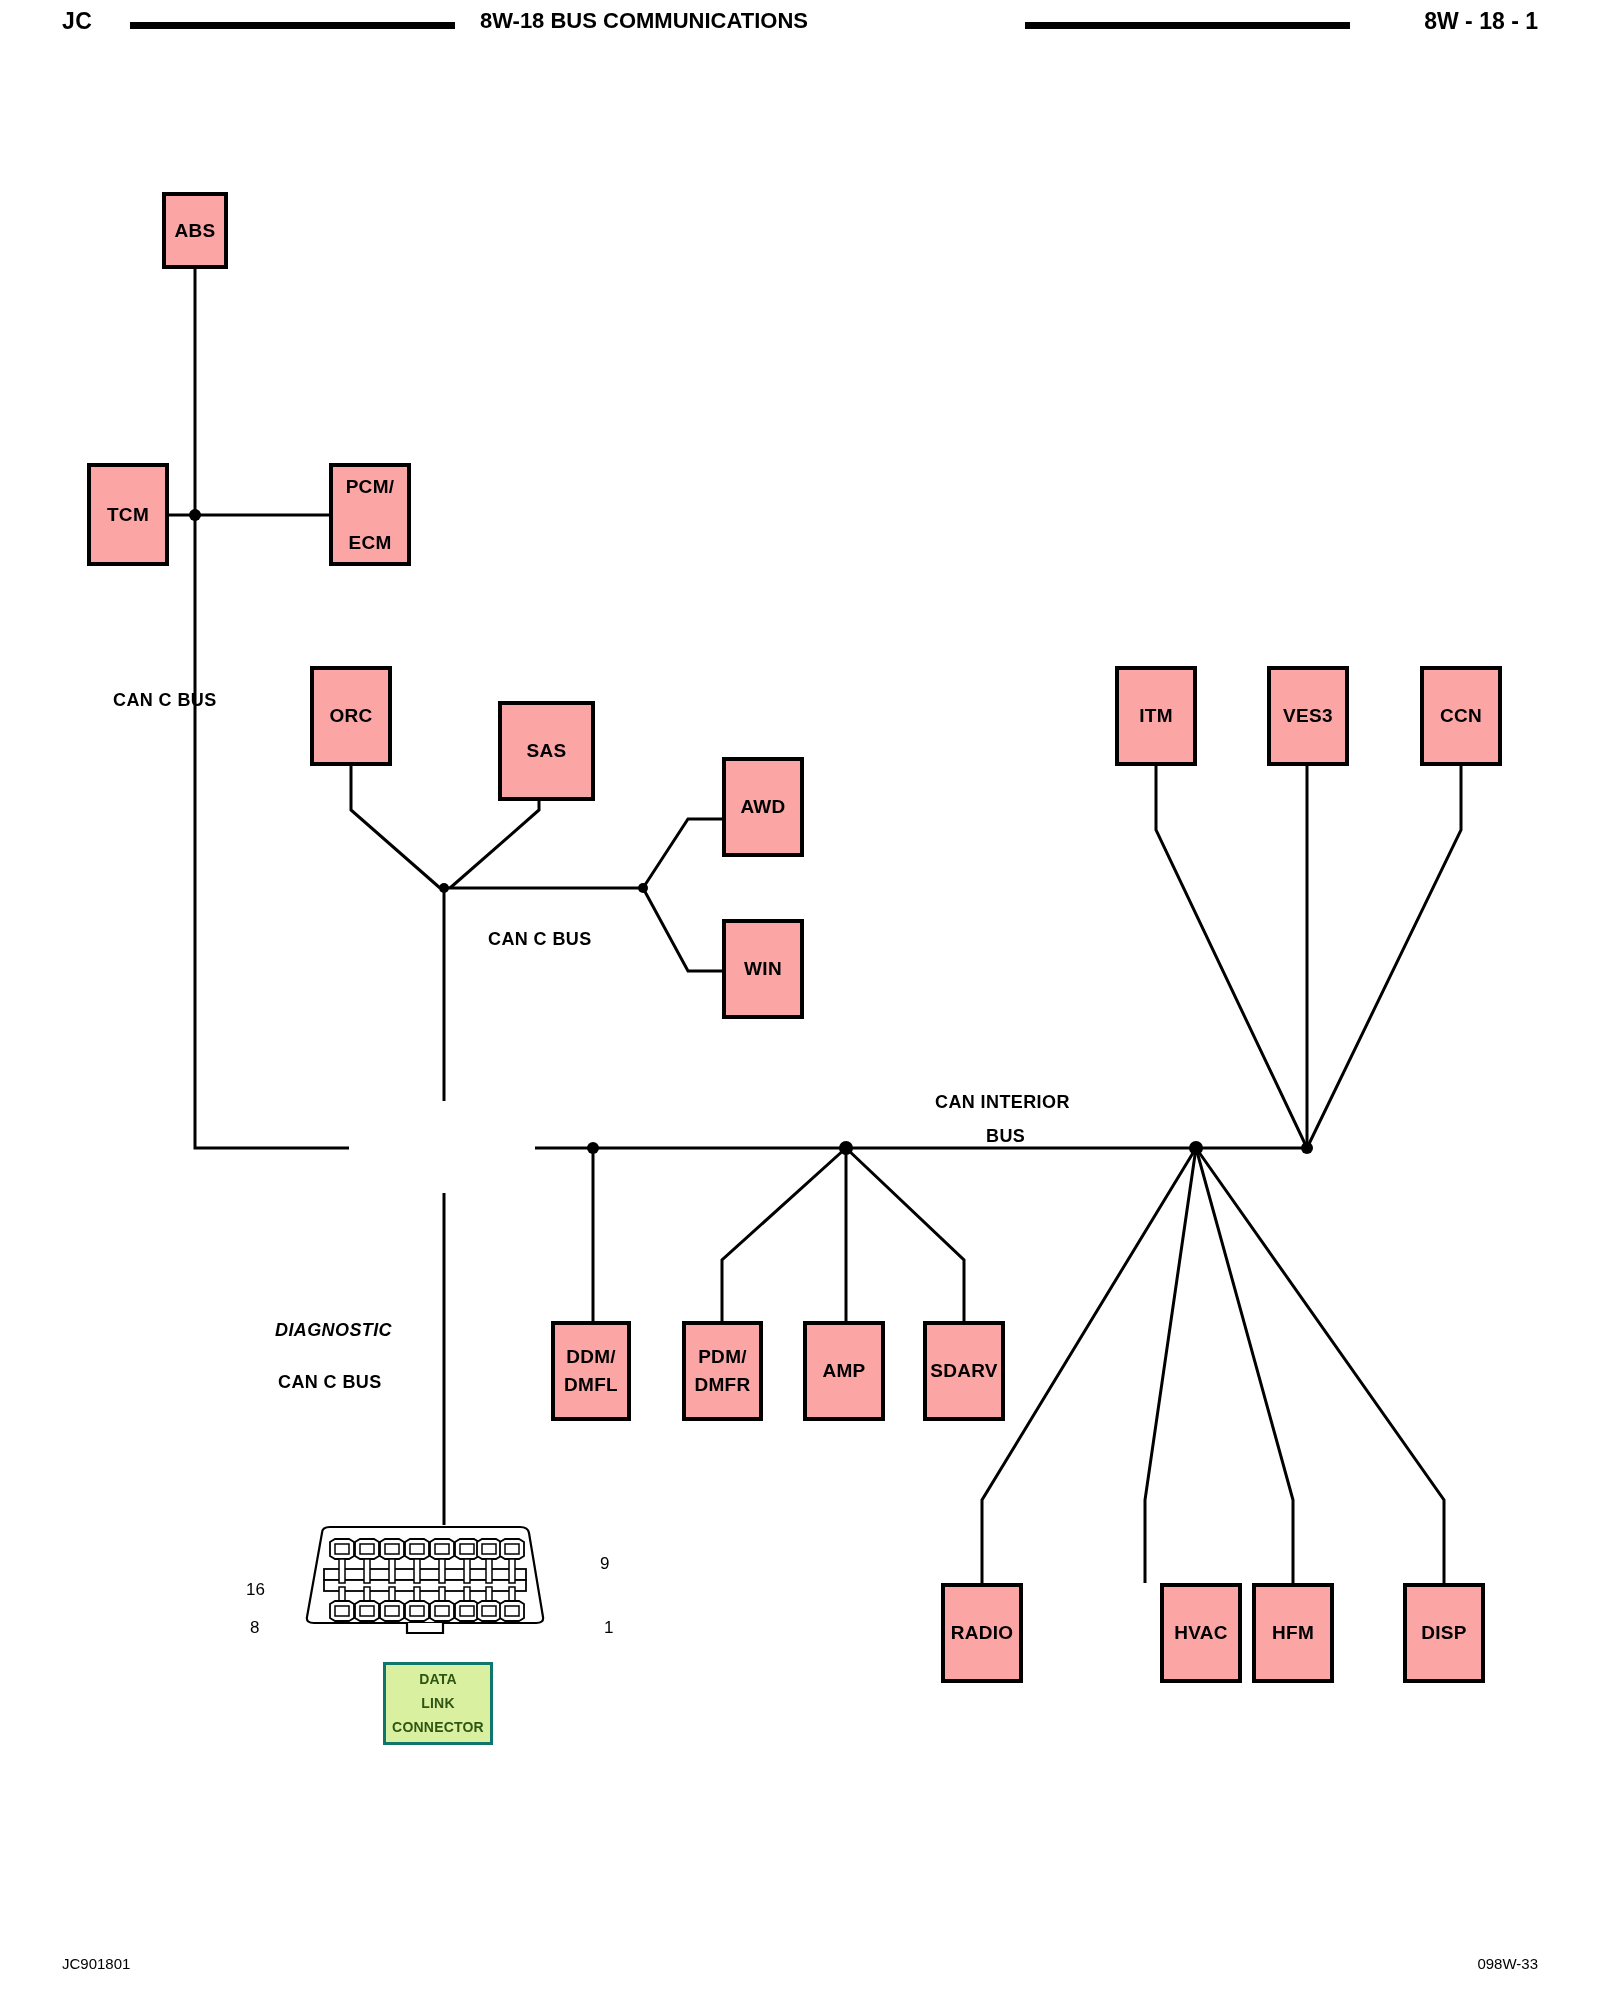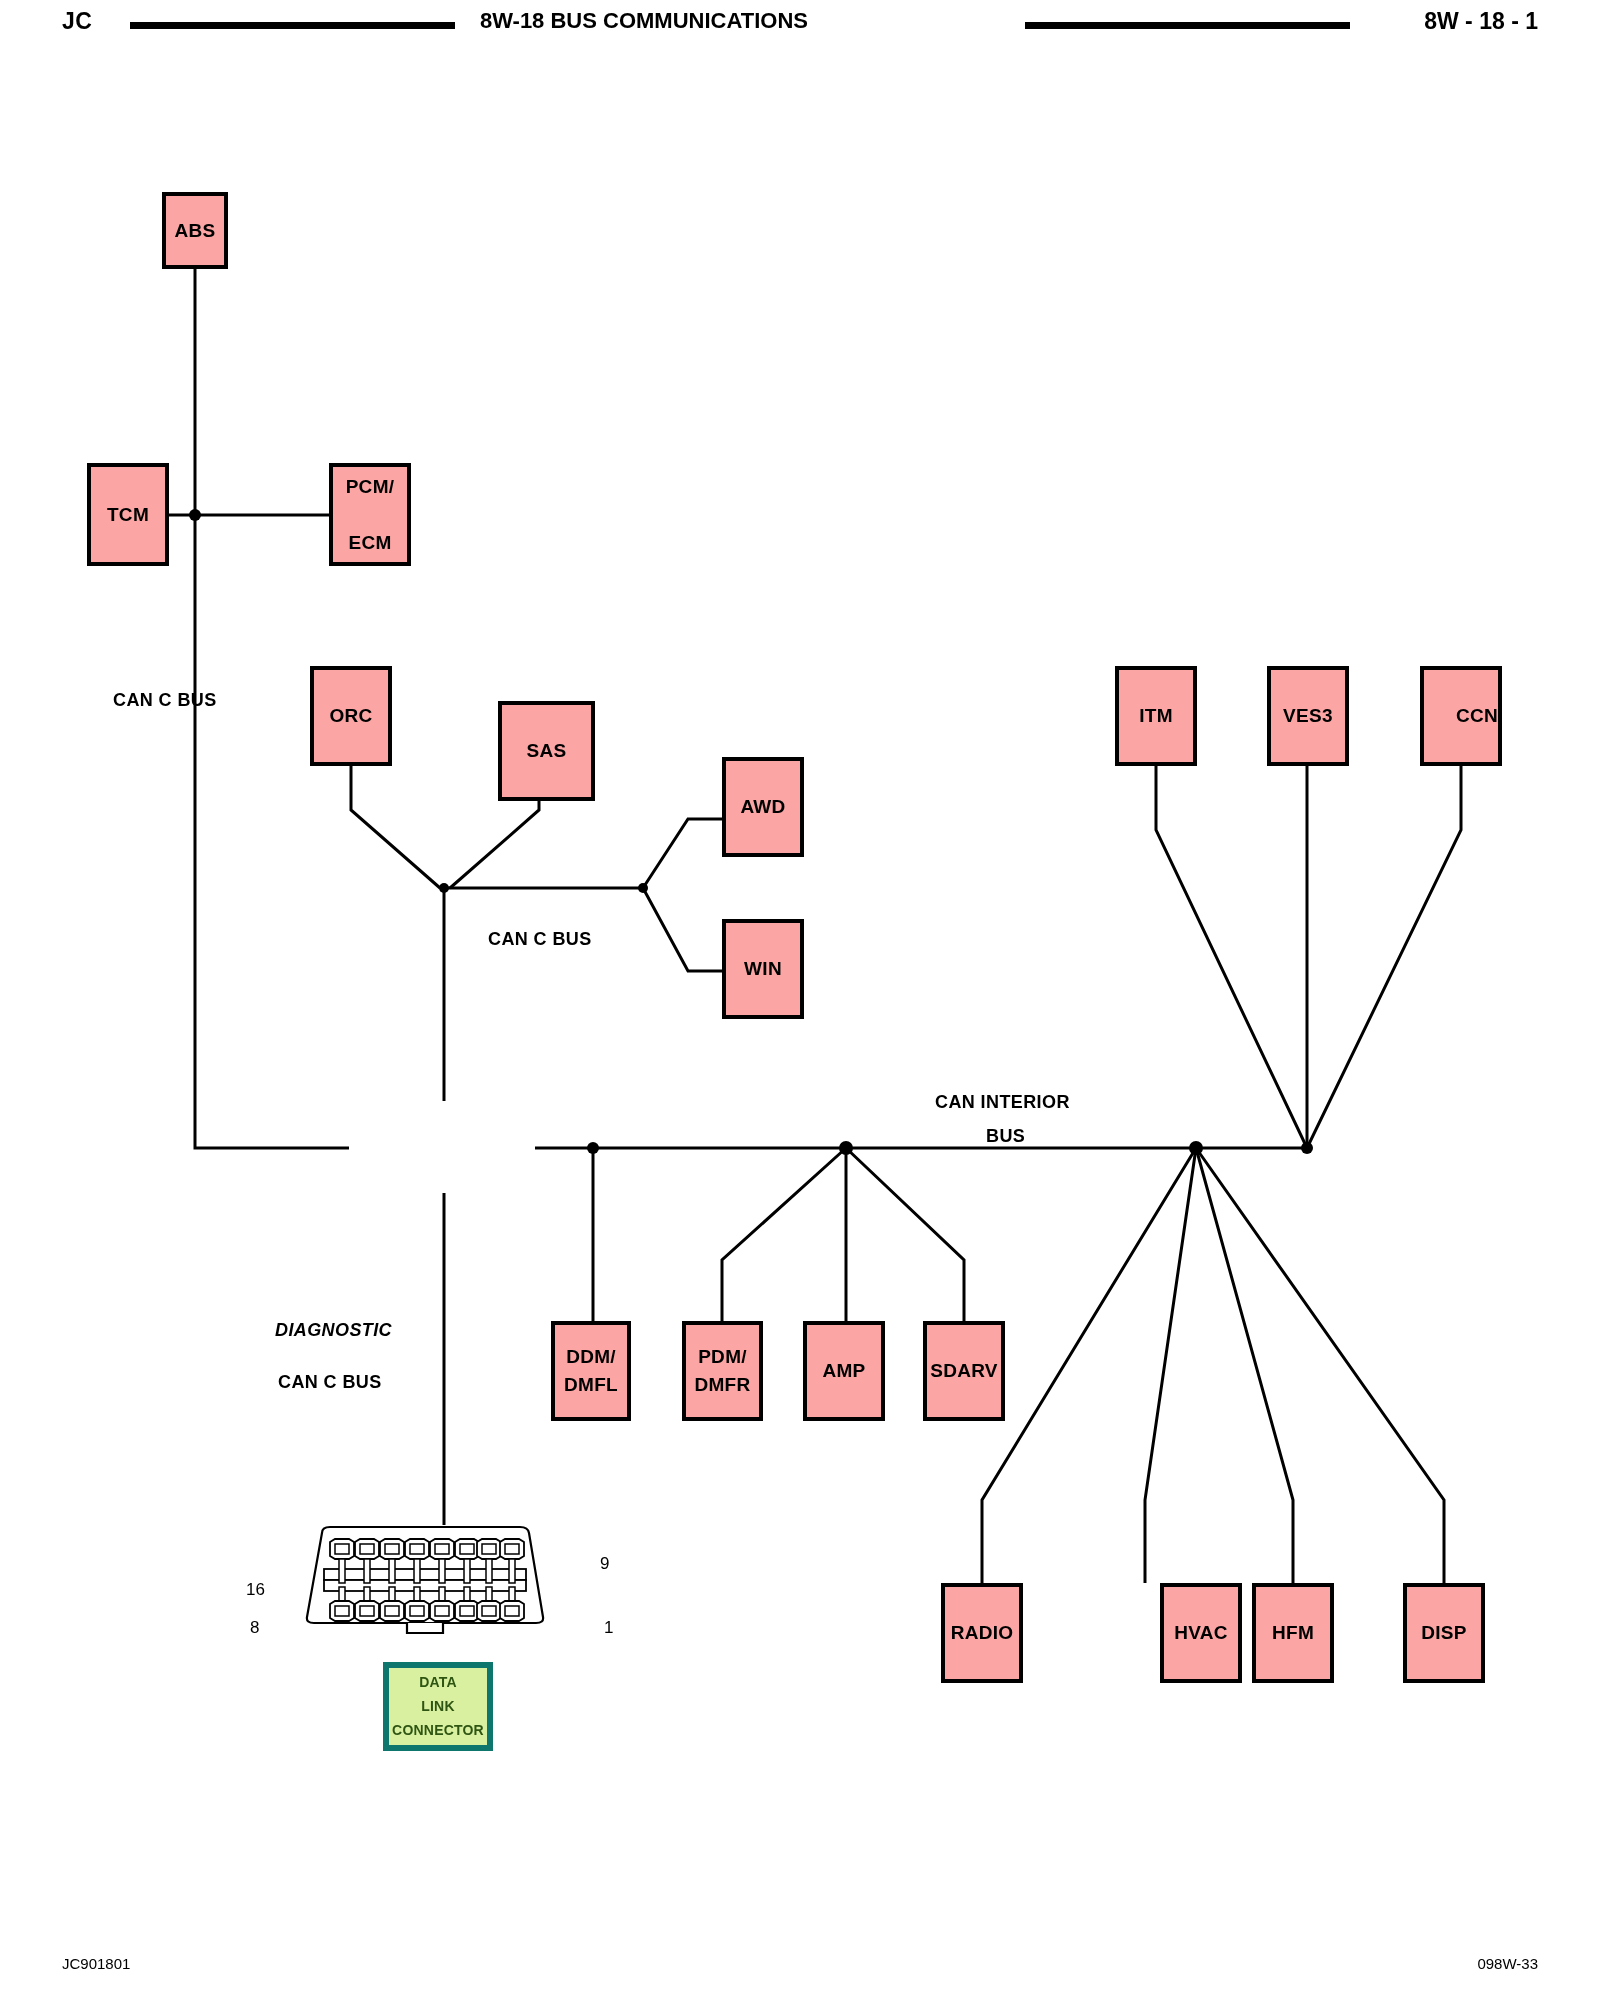--- a/index.html
+++ b/index.html
@@ -137,21 +137,21 @@
   }
 
   
   #dlc-caption {
     position: absolute;
     left: 383px;
     top: 1662px;
     width: 110px;
     box-sizing: border-box;
     background: #d8f0a0;
-    border: 6px solid #0f766e;
+    border: 3px solid #0f766e;
     color: #2f5512;
     font-size: 14px;
     font-weight: bold;
     text-align: center;
     line-height: 1.72;
     padding: 2px 0 3px 0;
     letter-spacing: 0.2px;
   }
   #dlc-caption span { display: block; }
 </style>
@@ -248,21 +248,21 @@
     </div>
 
     <div class="module" style="left:1115px;top:666px;width:82px;height:100px;">
       <span>ITM</span>
     </div>
 
     <div class="module" style="left:1267px;top:666px;width:82px;height:100px;">
       <span>VES3</span>
     </div>
 
-    <div class="module" style="left:1420px;top:666px;width:82px;height:100px;align-items:flex-end;">
+    <div class="module" style="left:1420px;top:666px;width:82px;height:100px;">
       <span>CCN</span>
     </div>
 
 
     <div class="module" style="left:551px;top:1321px;width:80px;height:100px;">
       <span>DDM/</span>
       <span class="line2">DMFL</span>
     </div>
 
     <div class="module" style="left:682px;top:1321px;width:81px;height:100px;">

